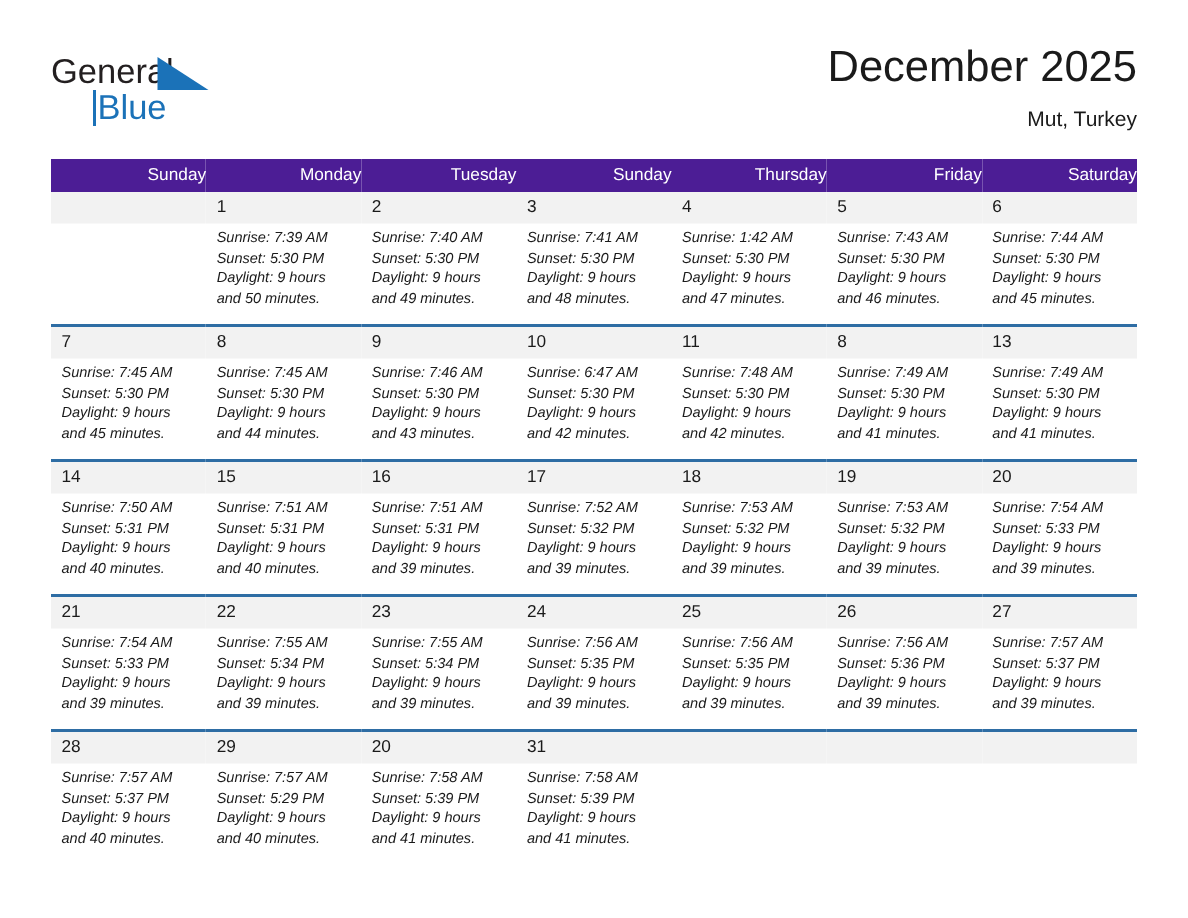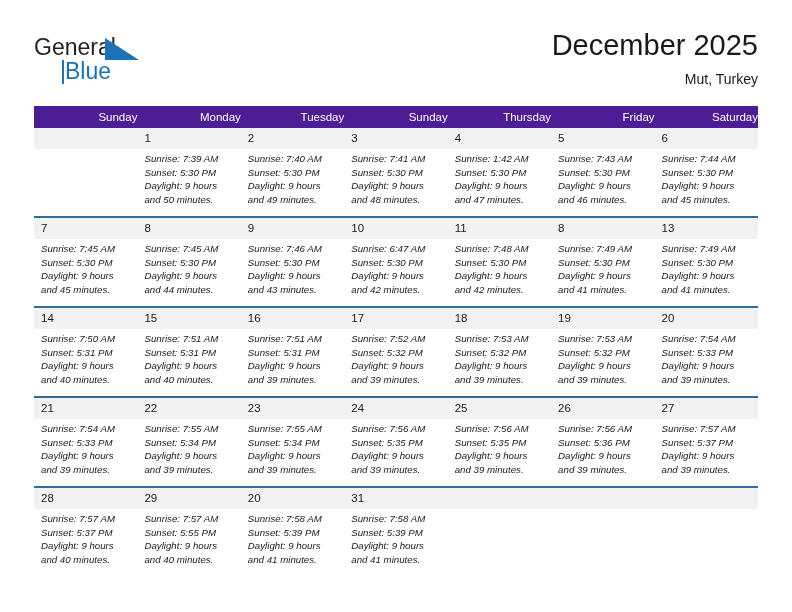--- a/index.html
+++ b/index.html
@@ -513,21 +513,21 @@
                 <div>Daylight: 9 hours</div>
                 <div>and 40 minutes.</div>
               </div>
             </div>
           </td>
           <td>
             <div class="daycell">
               <div class="daynum">29</div>
               <div class="info">
                 <div>Sunrise: 7:57 AM</div>
-                <div>Sunset: 5:55 PM</div>
+                <div>Sunset: 5:29 PM</div>
                 <div>Daylight: 9 hours</div>
                 <div>and 40 minutes.</div>
               </div>
             </div>
           </td>
           <td>
             <div class="daycell">
               <div class="daynum">20</div>
               <div class="info">
                 <div>Sunrise: 7:58 AM</div>

